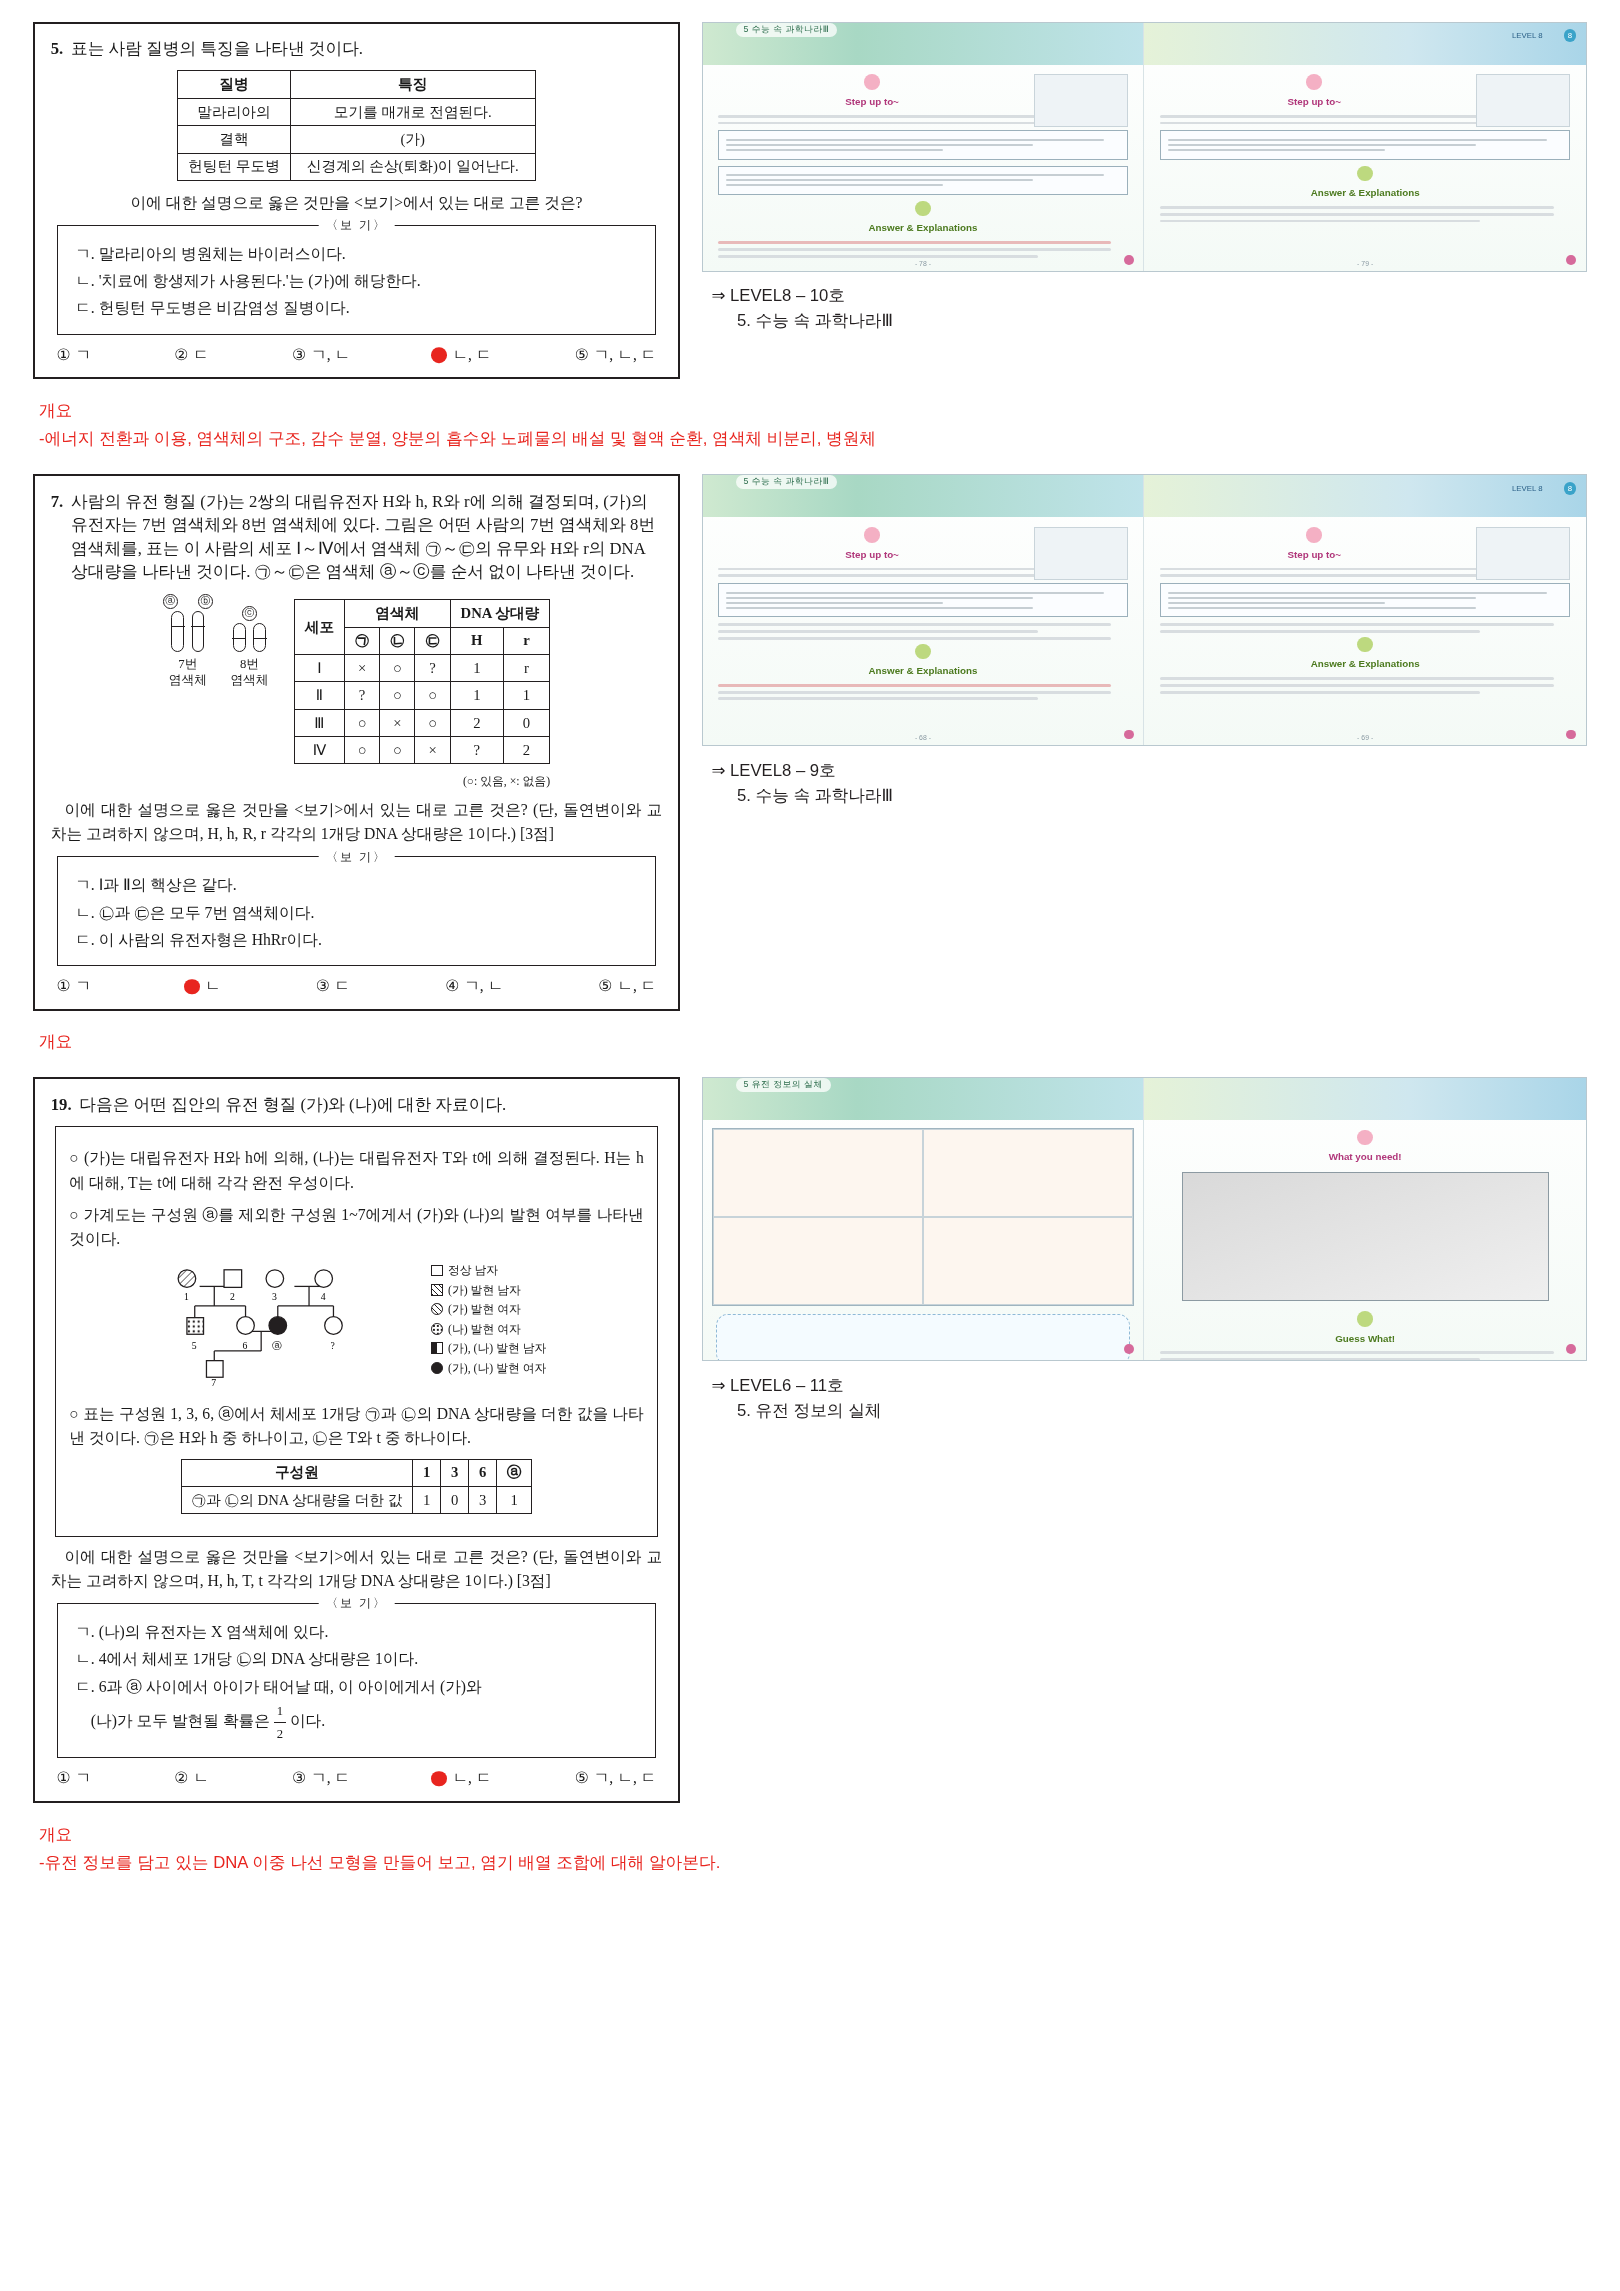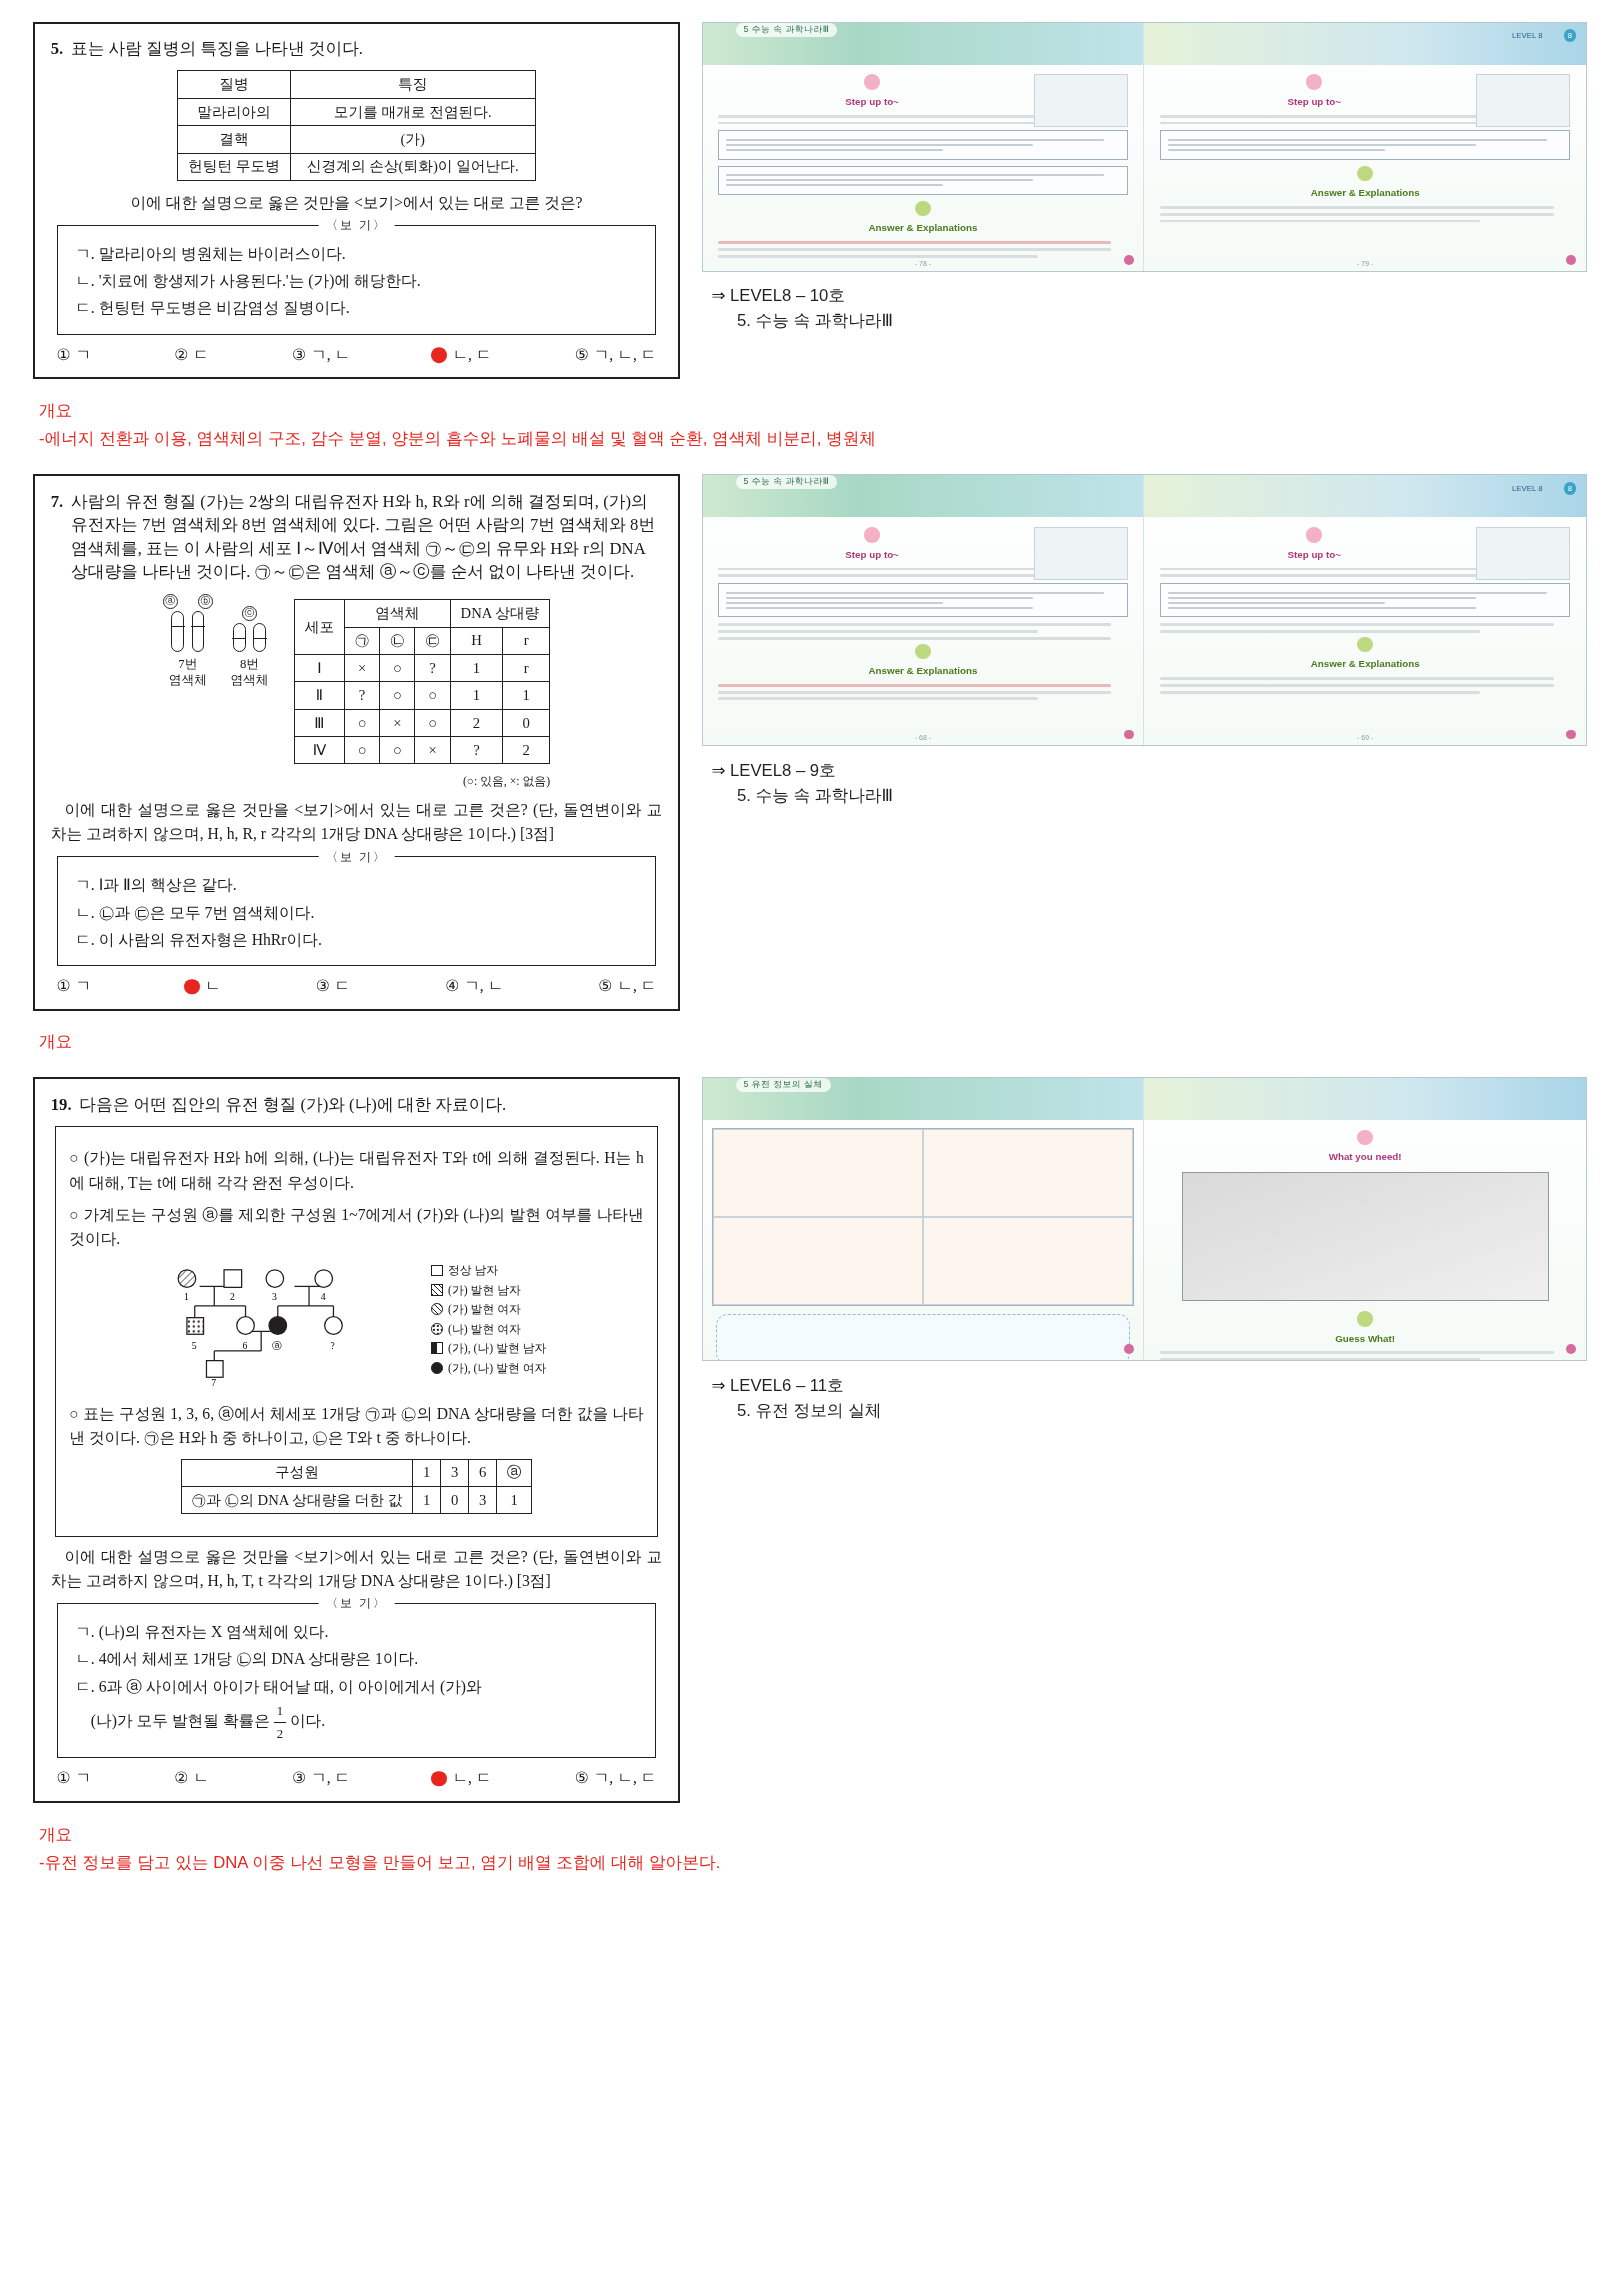--- a/index.html
+++ b/index.html
@@ -73,21 +73,21 @@
     margin: 5.9px auto 9.8px auto;
     font-size: 14.7px;
     font-family: "Liberation Serif", serif;
   }
   .qtable th, .qtable td {
     border: 1px solid #231f20;
     padding: 2.9px 9.8px;
     text-align: center;
     line-height: 1.4;
   }
-  .qtable th { font-weight: normal; }
+  .qtable th { font-weight: bold; }
   .qtable .wide { min-width: 245px; }
 
   
   .bogi {
     border: 1px solid #231f20;
     margin: 9.8px 5.9px 7.8px 5.9px;
     padding: 13.7px 17.6px 11.8px 17.6px;
     position: relative;
     font-size: 15.7px;
     line-height: 1.75;

